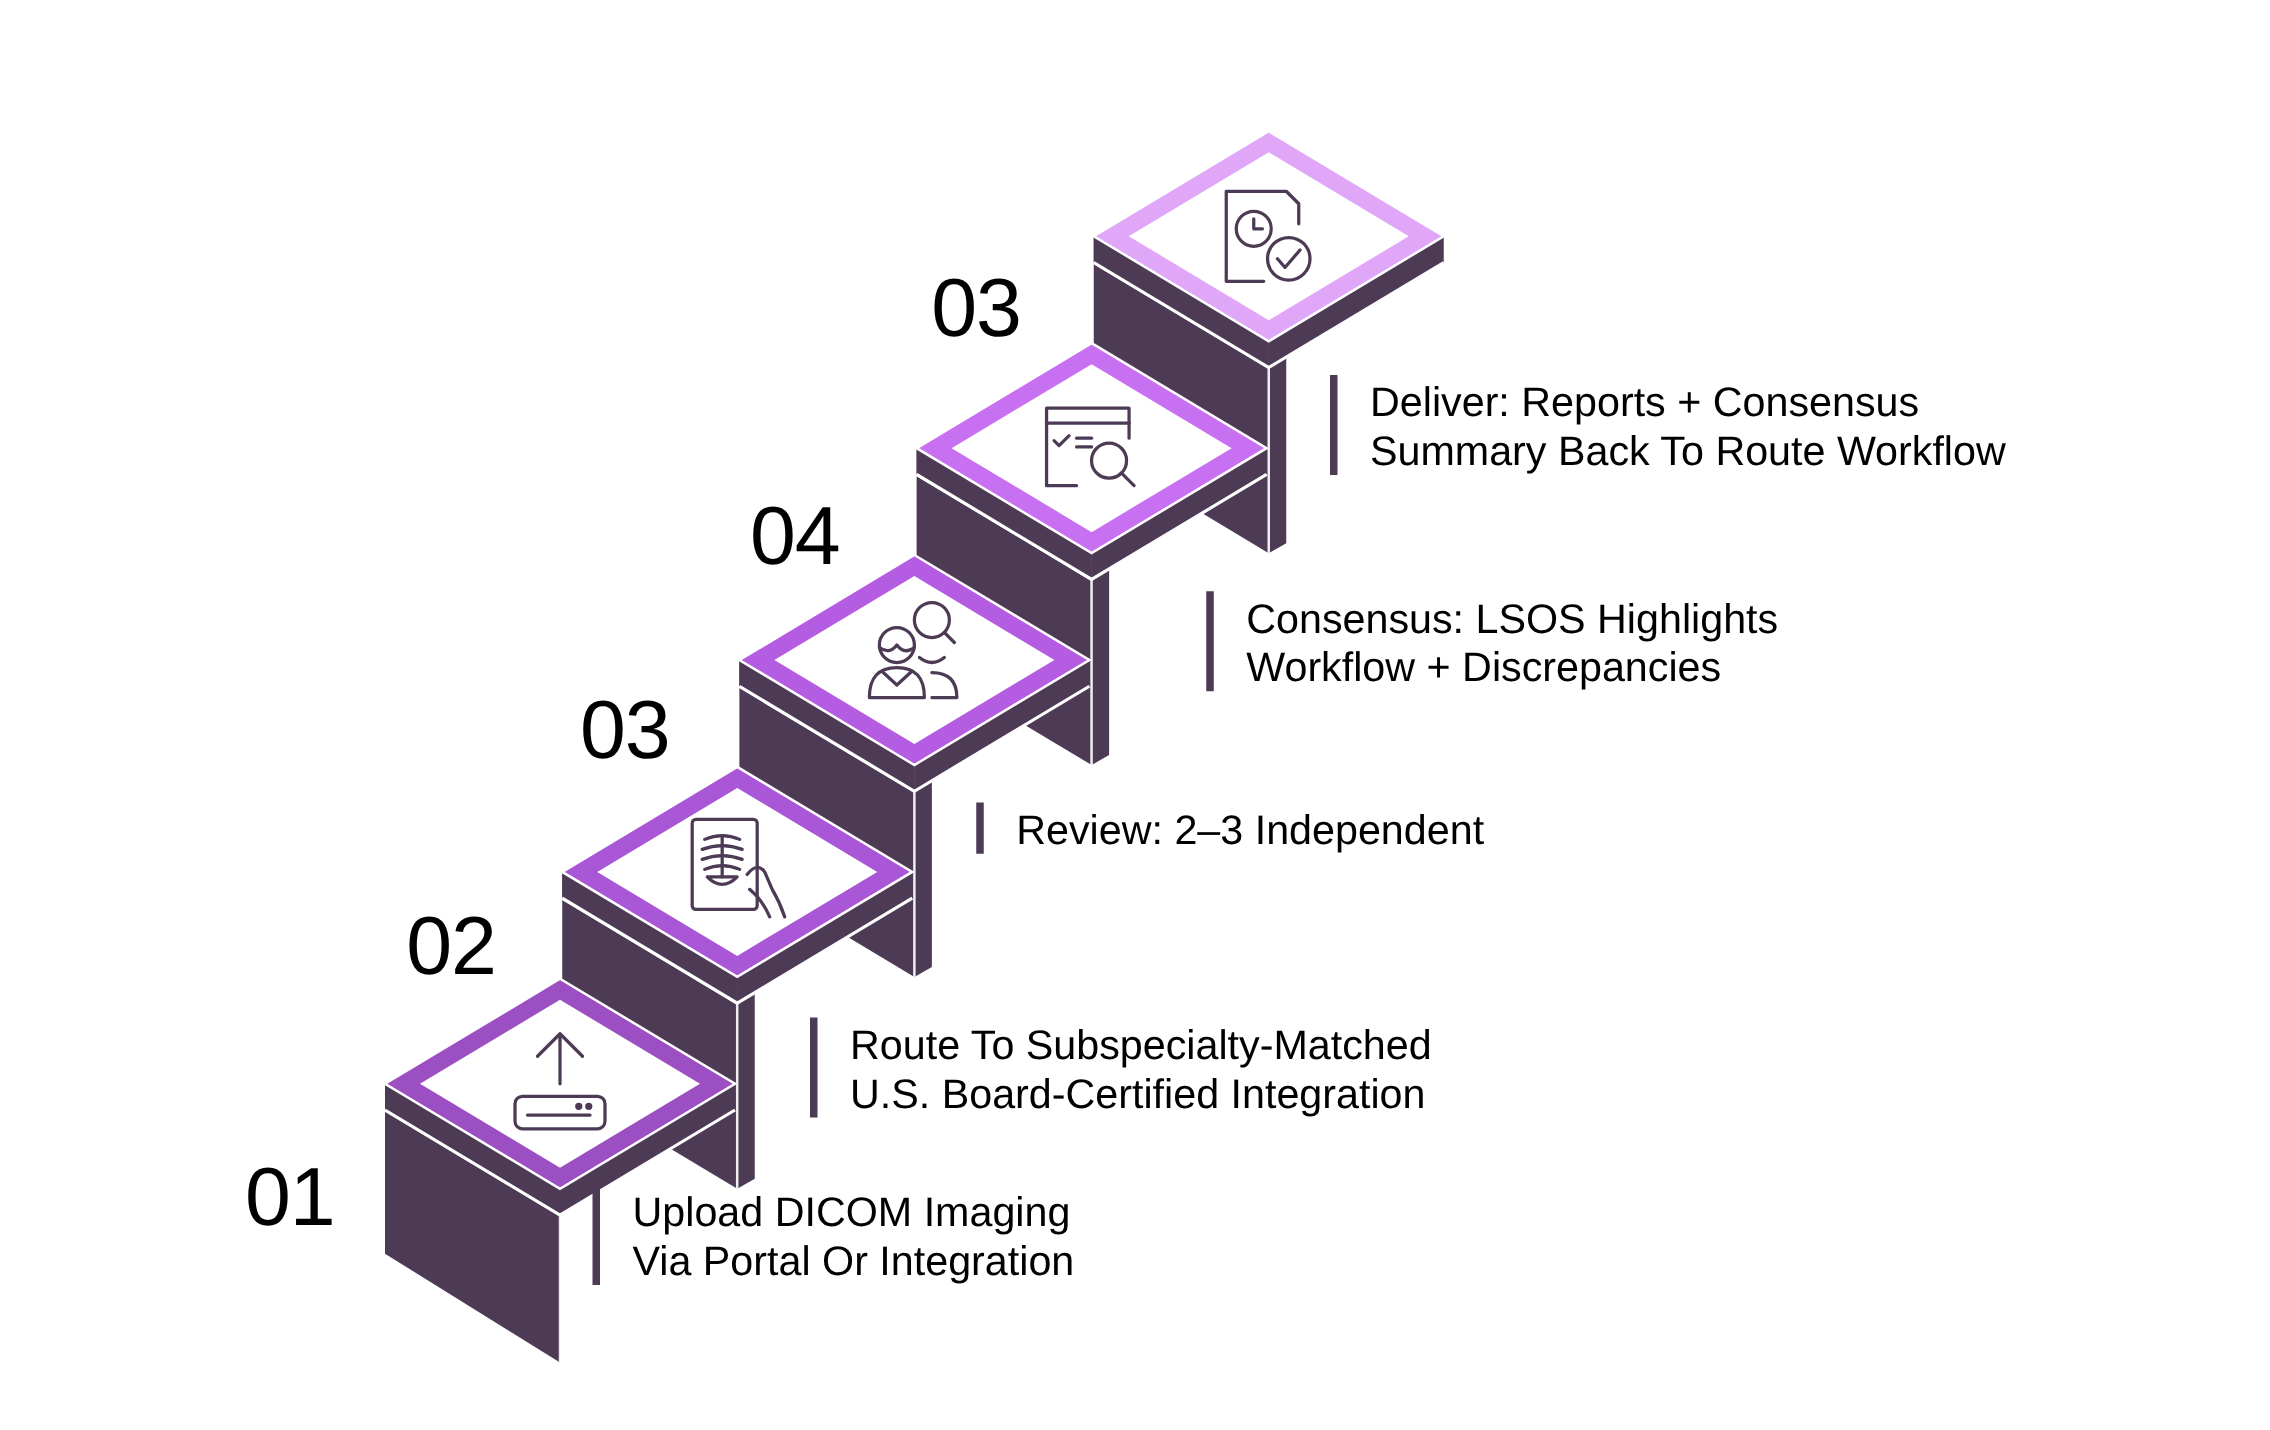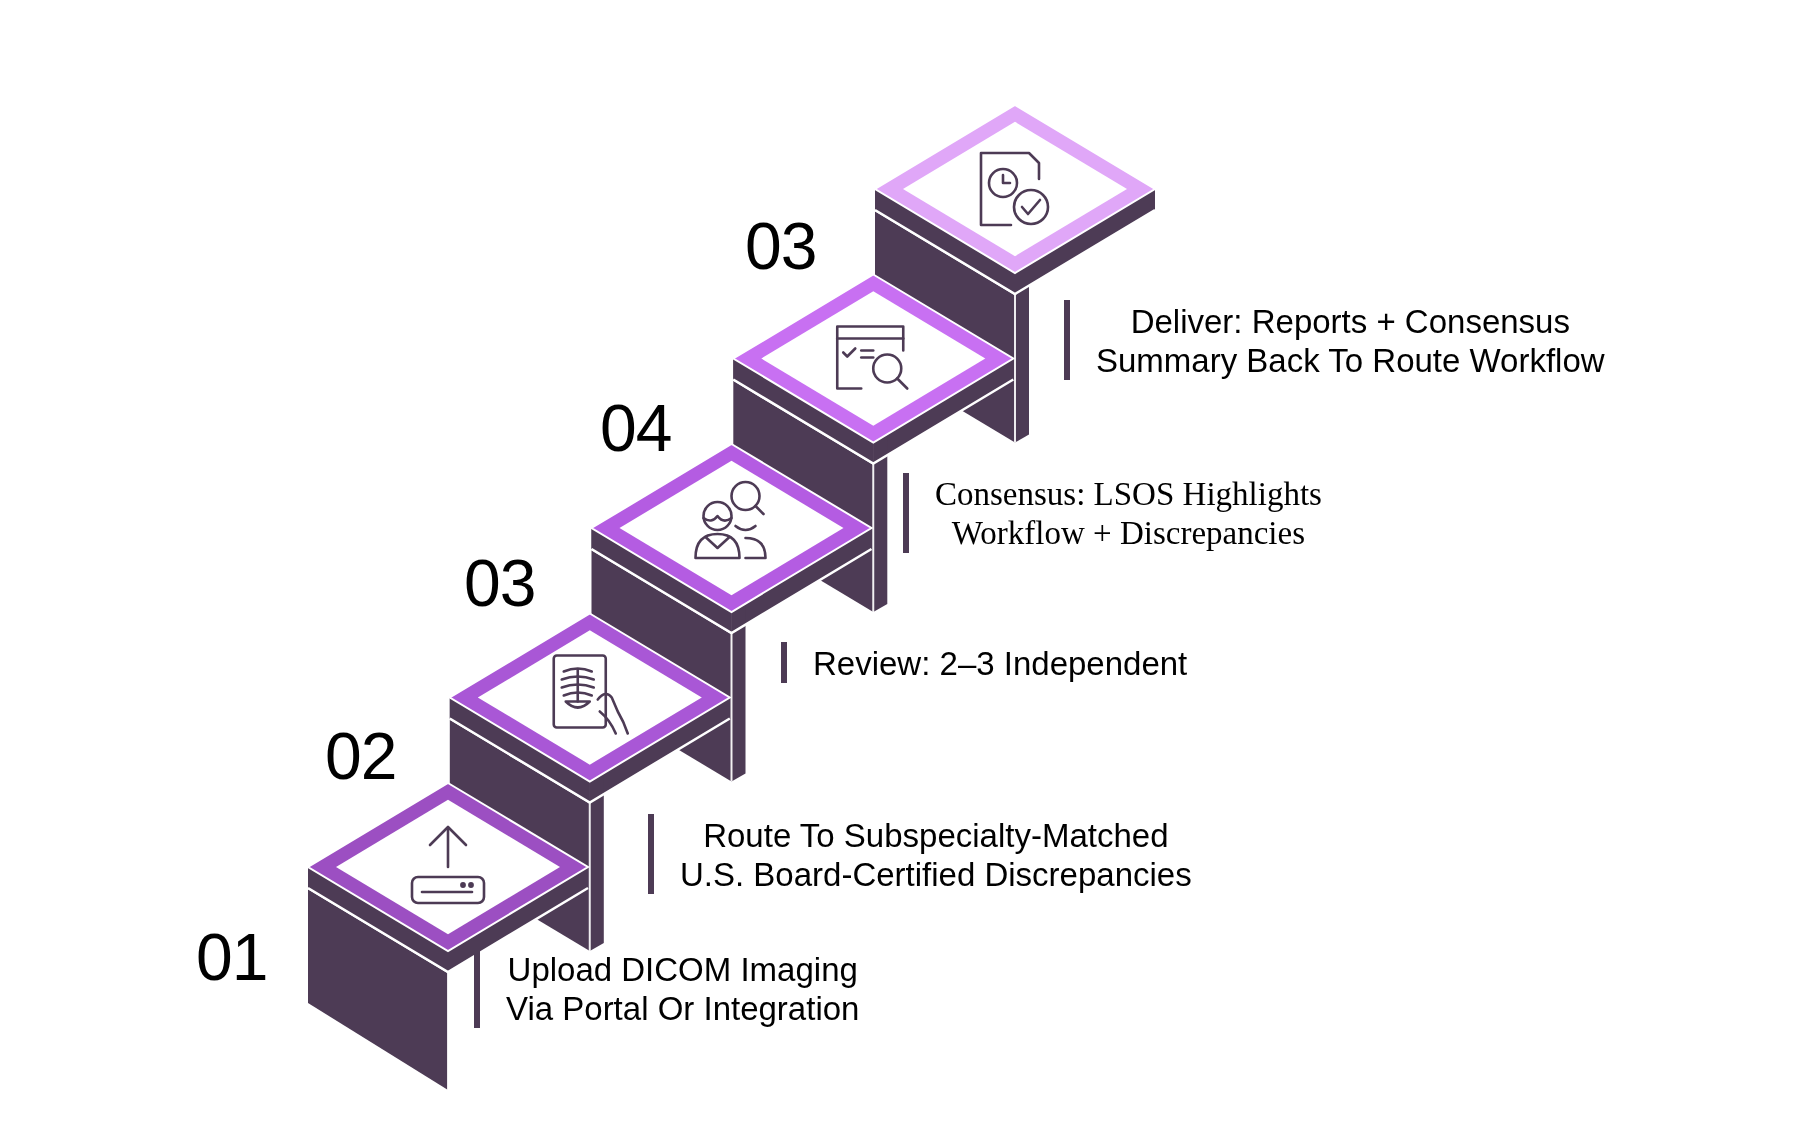--- a/index.html
+++ b/index.html
@@ -3,21 +3,21 @@
 <meta charset="utf-8">
 <style>
   html, body { margin: 0; padding: 0; background: #ffffff; }
   body { width: 1816px; height: 1144px; position: relative; overflow: hidden;
          font-family: "Liberation Sans", sans-serif; color: #000; }
   #stairs { position: absolute; left: 0; top: 0; }
   .step-number { position: absolute; font-size: 66px; line-height: 1; font-weight: 400; color: #000; letter-spacing: -1px; }
   .step-text { position: absolute; display: flex; align-items: stretch; }
   .step-bar { width: 6px; background: #4d3b55; margin-right: 26px; }
   .step-lines { font-size: 33px; line-height: 39px; color: #000; white-space: nowrap; padding-top: 2px; }
-  .step-lines div { display: block; text-align: center; }
+  .step-lines div { display: block; }
 </style>
 </head>
 <body>
 
 <svg id="stairs" width="1816" height="1144" viewBox="0 0 1816 1144" xmlns="http://www.w3.org/2000/svg">
   <g id="blocks">
       <g>
         <polygon points="875.0,189.0 1015.0,273.0 1015.0,442.5 875.0,358.5" fill="#4d3b55"></polygon>
         <polygon points="1015.0,273.0 1155.0,189.0 1155.0,210.0 1015.0,294.0" fill="#4d3b55"></polygon>
         <polygon points="1015.0,273.0 1029.0,265.0 1029.0,434.5 1015.0,442.5" fill="#4d3b55"></polygon>
@@ -137,30 +137,30 @@
   <div class="step-bar"></div>
   <div class="step-lines">
     <div>Upload DICOM Imaging</div>
     <div>Via Portal Or Integration</div>
   </div>
 </div>
 <div class="step-text" style="left:648px; top:814px;">
   <div class="step-bar"></div>
   <div class="step-lines">
     <div>Route To Subspecialty-Matched</div>
-    <div>U.S. Board-Certified Discrepancies</div>
+    <div>U.S. Board-Certified Integration</div>
   </div>
 </div>
 <div class="step-text" style="left:781px; top:642px;">
   <div class="step-bar"></div>
   <div class="step-lines">
     <div>Review: 2–3 Independent</div>
   </div>
 </div>
-<div class="step-text" style="left:903px; top:473px;font-family:Liberation Serif, serif;">
+<div class="step-text" style="left:965px; top:473px;">
   <div class="step-bar"></div>
   <div class="step-lines">
     <div>Consensus: LSOS Highlights</div>
     <div>Workflow + Discrepancies</div>
   </div>
 </div>
 <div class="step-text" style="left:1064px; top:300px;">
   <div class="step-bar"></div>
   <div class="step-lines">
     <div>Deliver: Reports + Consensus</div>

